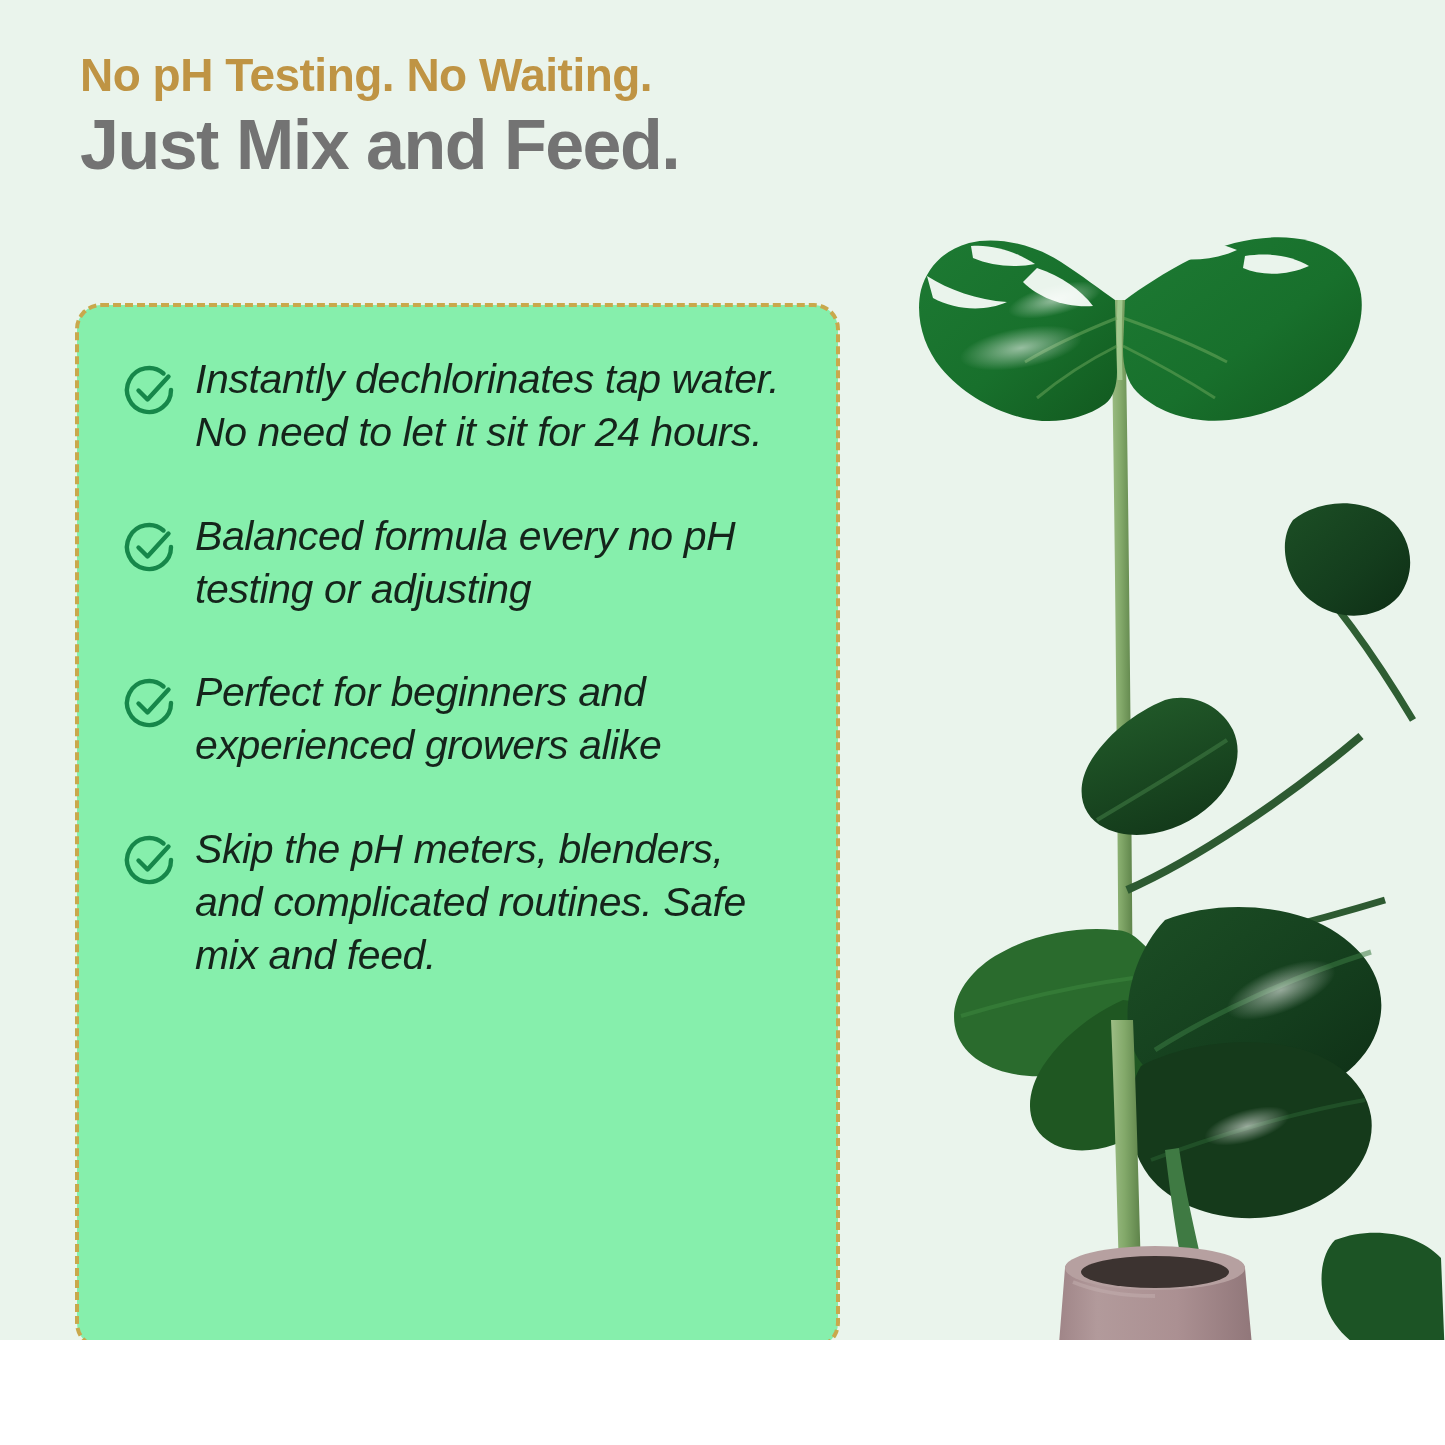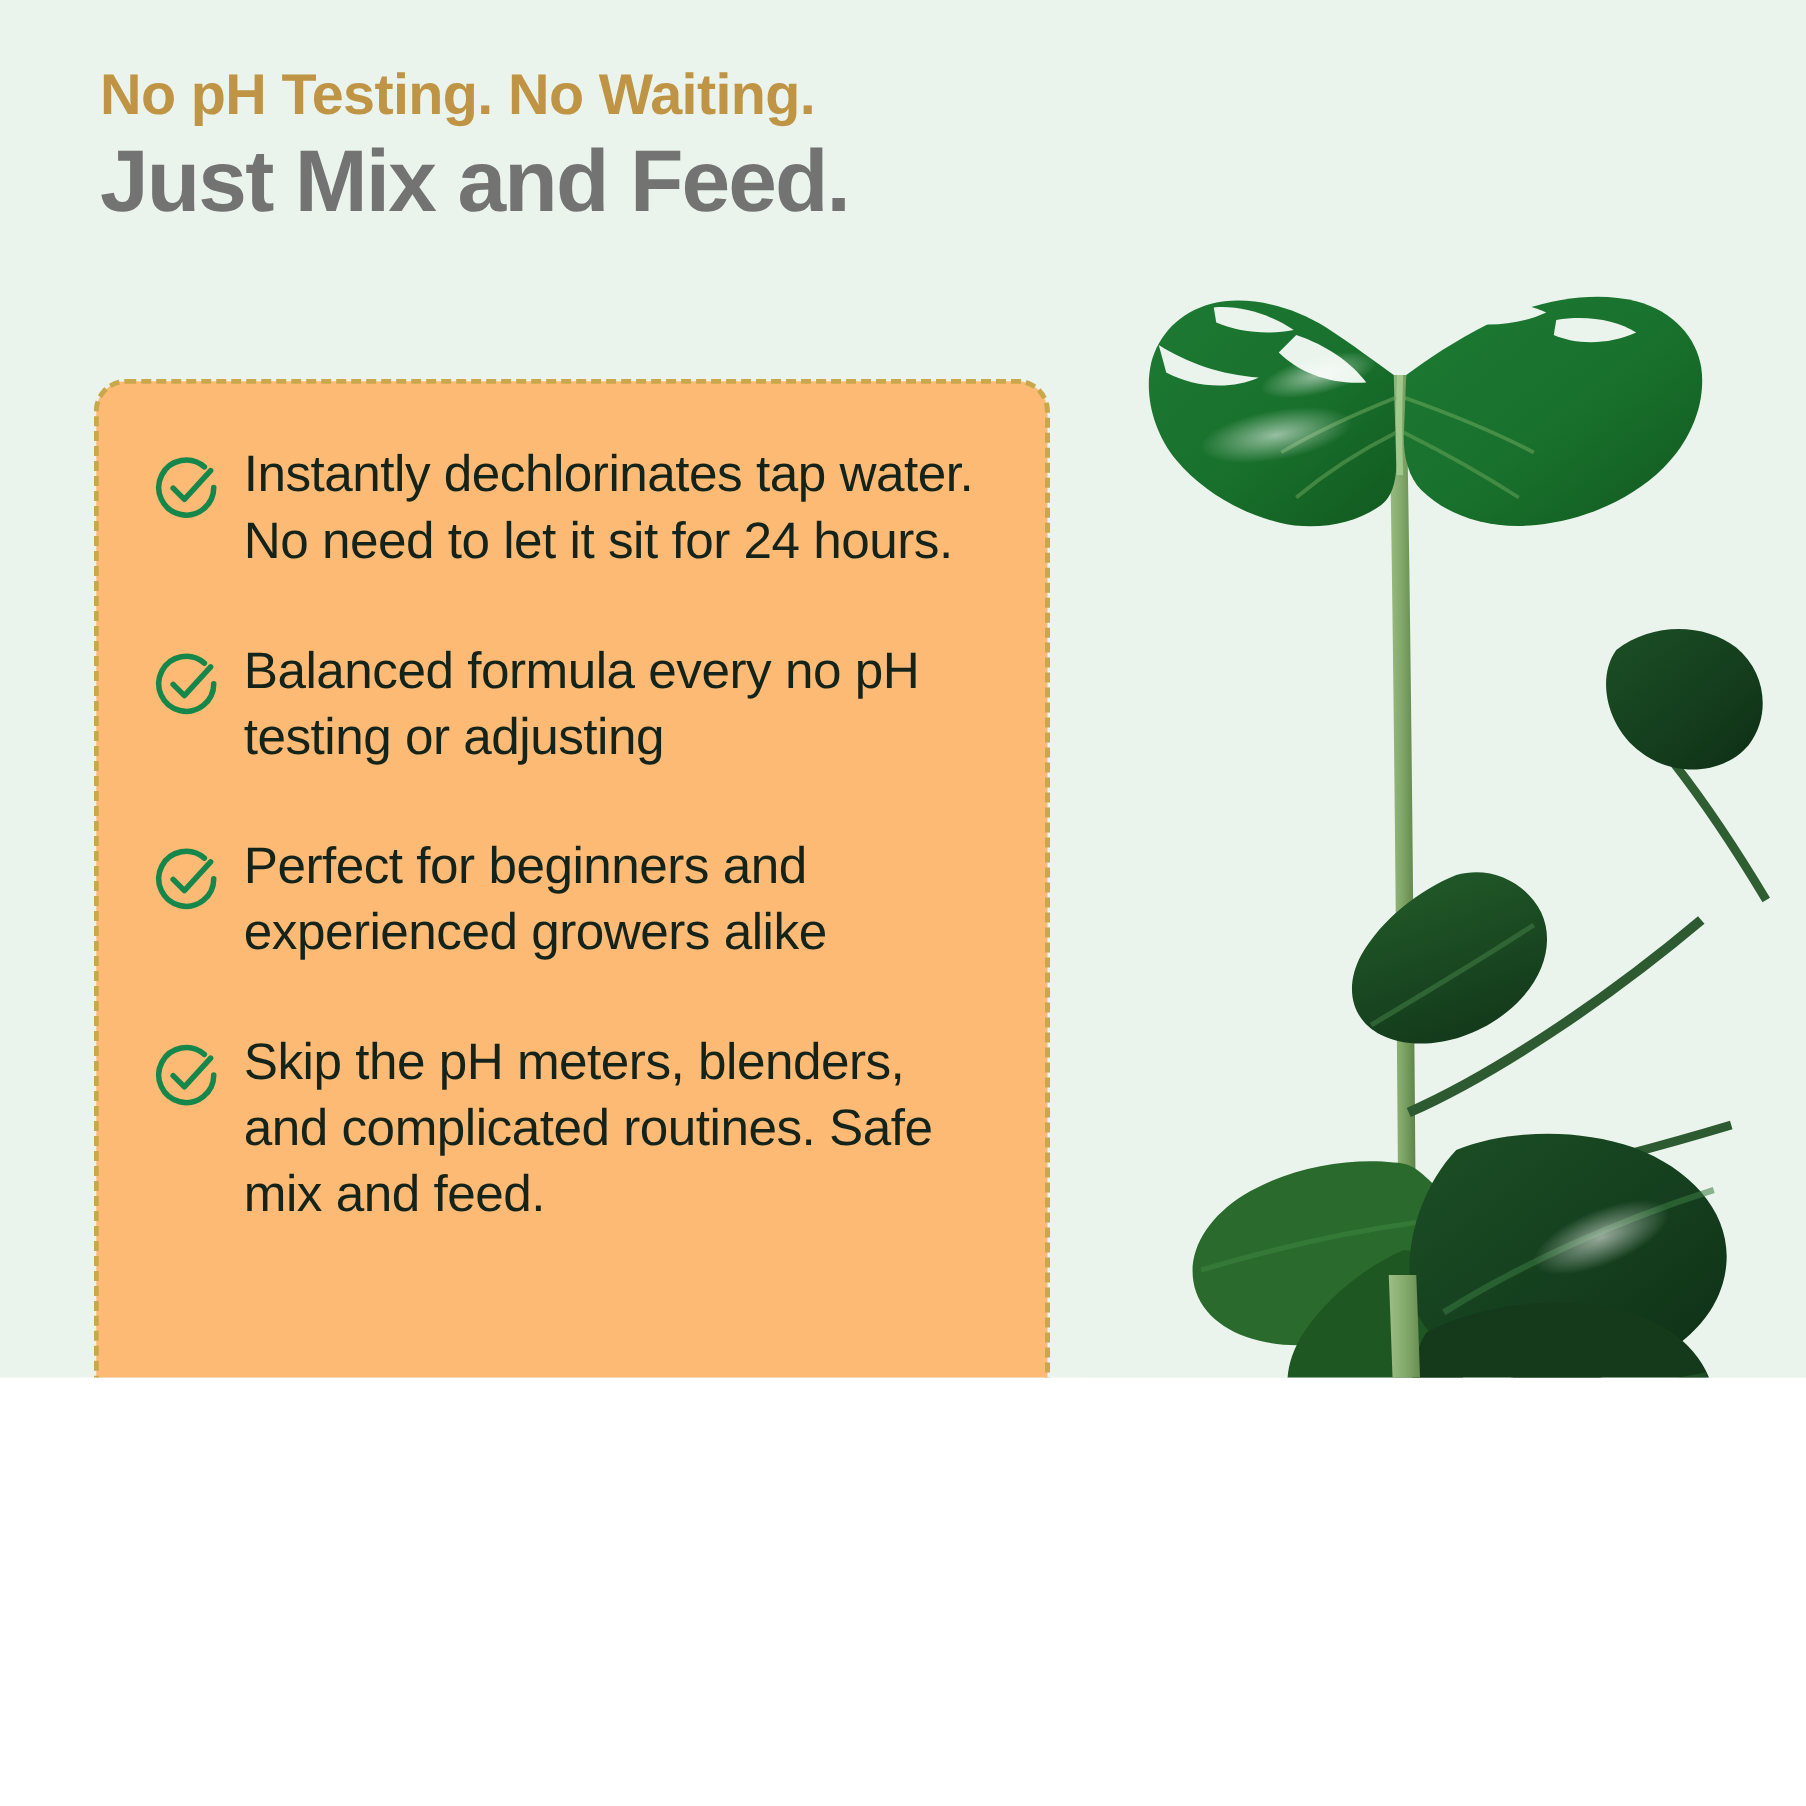--- a/index.html
+++ b/index.html
@@ -9,21 +9,21 @@
   body {
     width: 1445px;
     height: 1445px;
     overflow: hidden;
     font-family: "Liberation Sans", sans-serif;
   }
 
   #poster {
     position: relative;
     width: 1445px;
-    height: 1102px;
+    height: 1340px;
     background: #eaf4ec;
     overflow: hidden;
   }
 
   
   #plant-photo {
     position: absolute;
     top: 0;
     right: 0;
     width: 580px;
@@ -61,21 +61,22 @@
 
   
   #benefits-card {
     position: absolute;
     left: 77px;
     top: 305px;
     width: 761px;
     height: 1042px;
     box-sizing: border-box;
     border-radius: 24px;
-    background: #fdba74;
+    background: #86efac;
+    font-style: italic;
   }
   #benefits-card::after {
     content: "";
     position: absolute;
     left: -2px;
     top: -2px;
     right: -2px;
     bottom: -2px;
     border-radius: 26px;
     border: 4px dashed #c9a84c;

